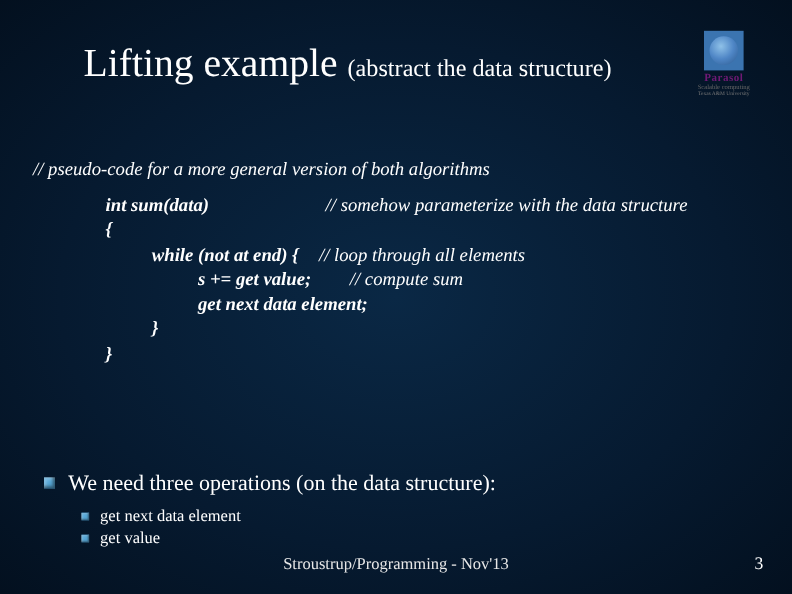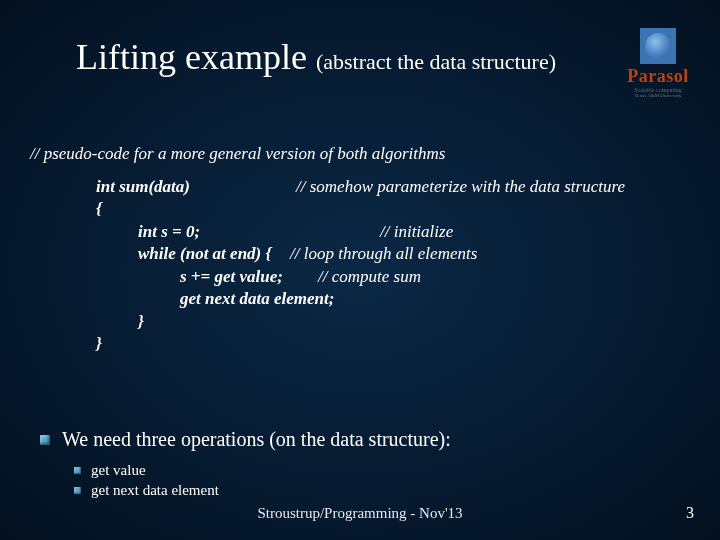--- a/index.html
+++ b/index.html
@@ -24,21 +24,21 @@
     position: relative;
   }
   .logo-circle::after {
     content: "";
     position: absolute;
     width: 26px; height: 26px;
     background: radial-gradient(circle at 40% 35%, #8fc1e8 0%, #4f86c6 50%, #2b5a8f 100%);
     border-radius: 50%;
     top: 5px; left: 5px;
   }
-  .logo-text { font-family: Georgia, serif; font-size: 18px; color:#c2410c; font-weight:bold; letter-spacing:0.5px;}
+  .logo-text { font-family: Georgia, serif; font-size: 10px; color:#701a75; font-weight:bold; letter-spacing:0.5px;}
   .logo-sub { font-size: 6px; color:#666; }
   .logo-uni { font-size: 5px; color:#777; }
   .title {
     position: absolute;
     top: 36px;
     left: 76px;
     font-size: 36px;
     color: #fff;
   }
   .title .sub { font-size: 22px; }
@@ -123,31 +123,30 @@
 <div class="title">
   <span>Lifting example</span>
   <span class="sub">(abstract the data structure)</span>
 </div>
 
 <div class="pseudo">// pseudo-code  for a more general version of  both algorithms</div>
 
 <div class="codeblock">
   <div class="row"><span class="b sig">int sum(data)</span><span class="c">// somehow parameterize with the data structure</span></div>
   <div class="row b">{</div>
-  <div class="row ind1"><span class="b pad-init">int s = 0;</span><span class="c">// initialize</span></div>
   <div class="row ind1"><span class="b pad-loop">while (not at end) {</span><span class="c">// loop through all elements</span></div>
   <div class="row ind2"><span class="b pad-comp">s += get value;</span><span class="c">// compute sum</span></div>
   <div class="row ind2"><span class="b">get next data element;</span></div>
   <div class="row ind1"><span class="b">}</span></div>
   <div class="row b">}</div>
 </div>
 
 <div class="body-bullet">
   <span class="bullet-lg"></span><span>We need three operations (on the data structure):</span>
 </div>
 
 <div class="sublist">
+  <div><span class="bullet-sm"></span><span>get next data element</span></div>
   <div><span class="bullet-sm"></span><span>get value</span></div>
-  <div><span class="bullet-sm"></span><span>get next data element</span></div>
 </div>
 
 <div class="footer">Stroustrup/Programming - Nov'13</div>
 <div class="pagenum">3</div>
 
 </body></html>

